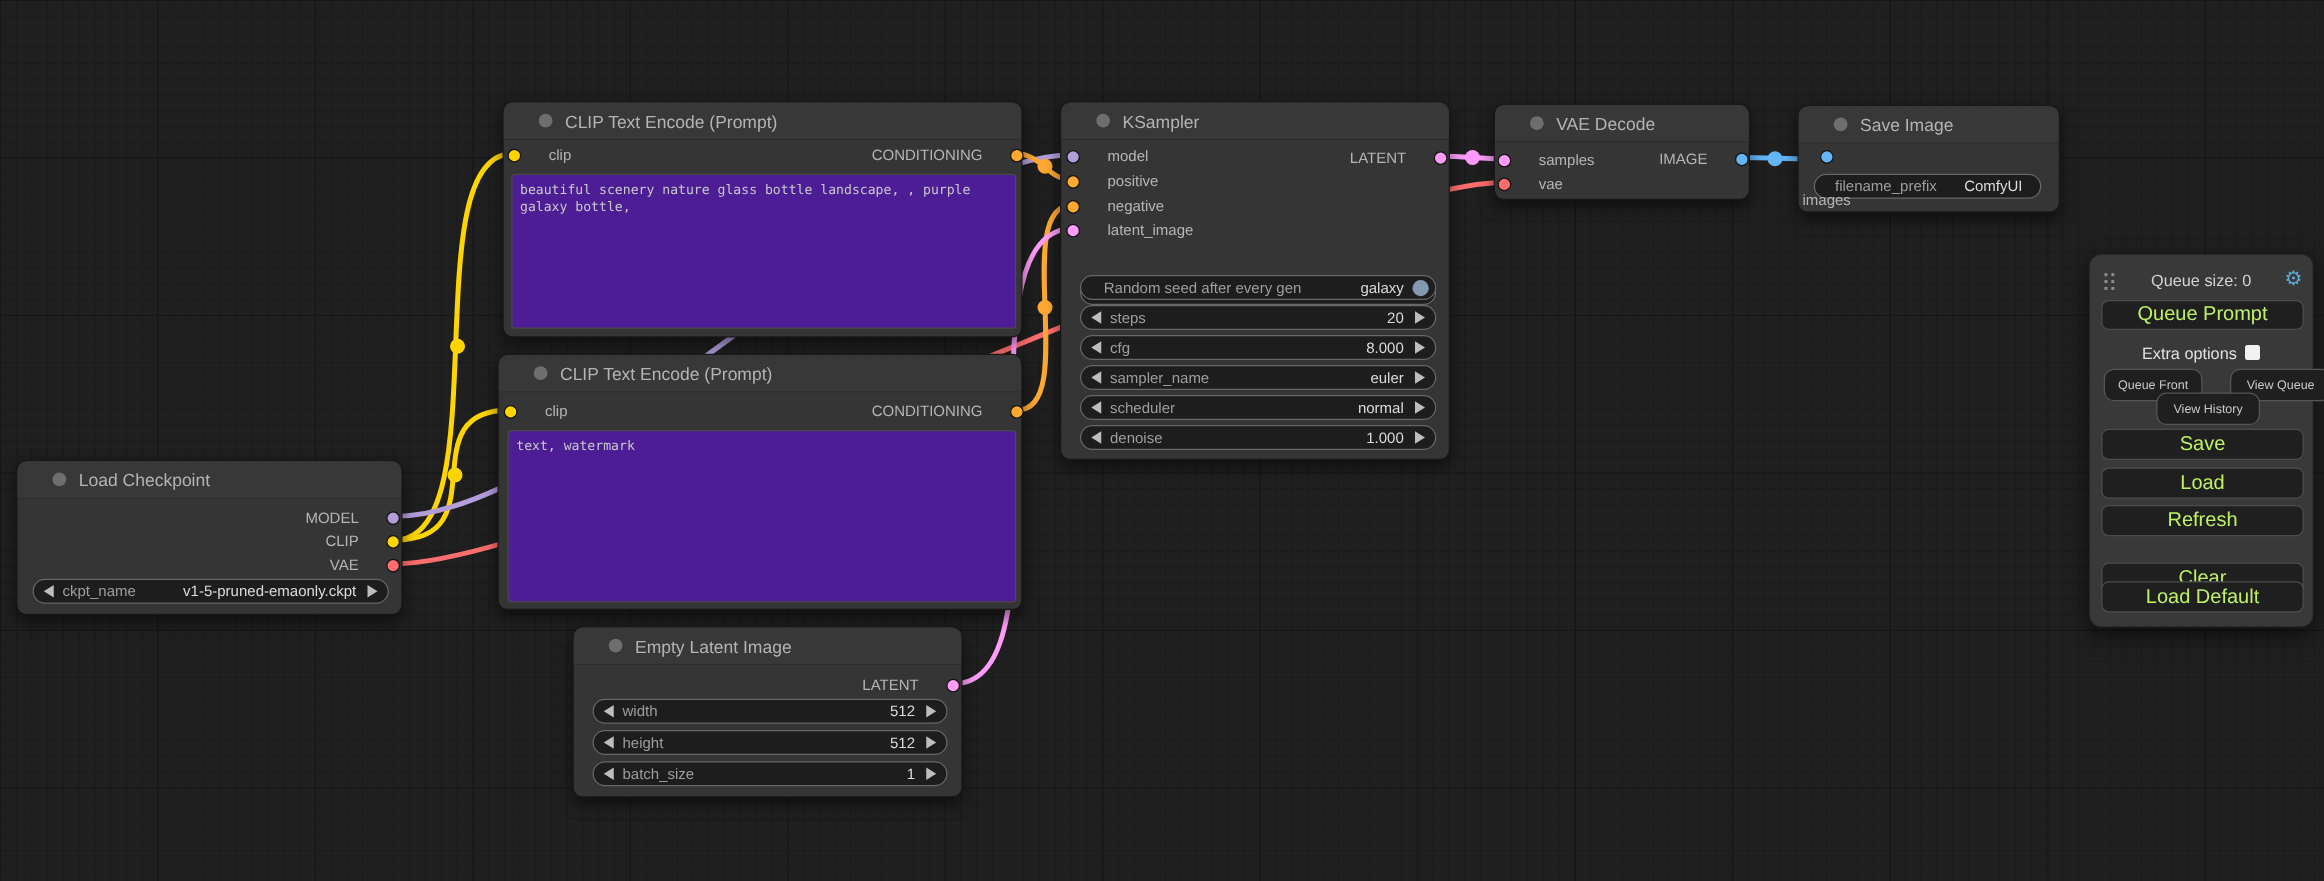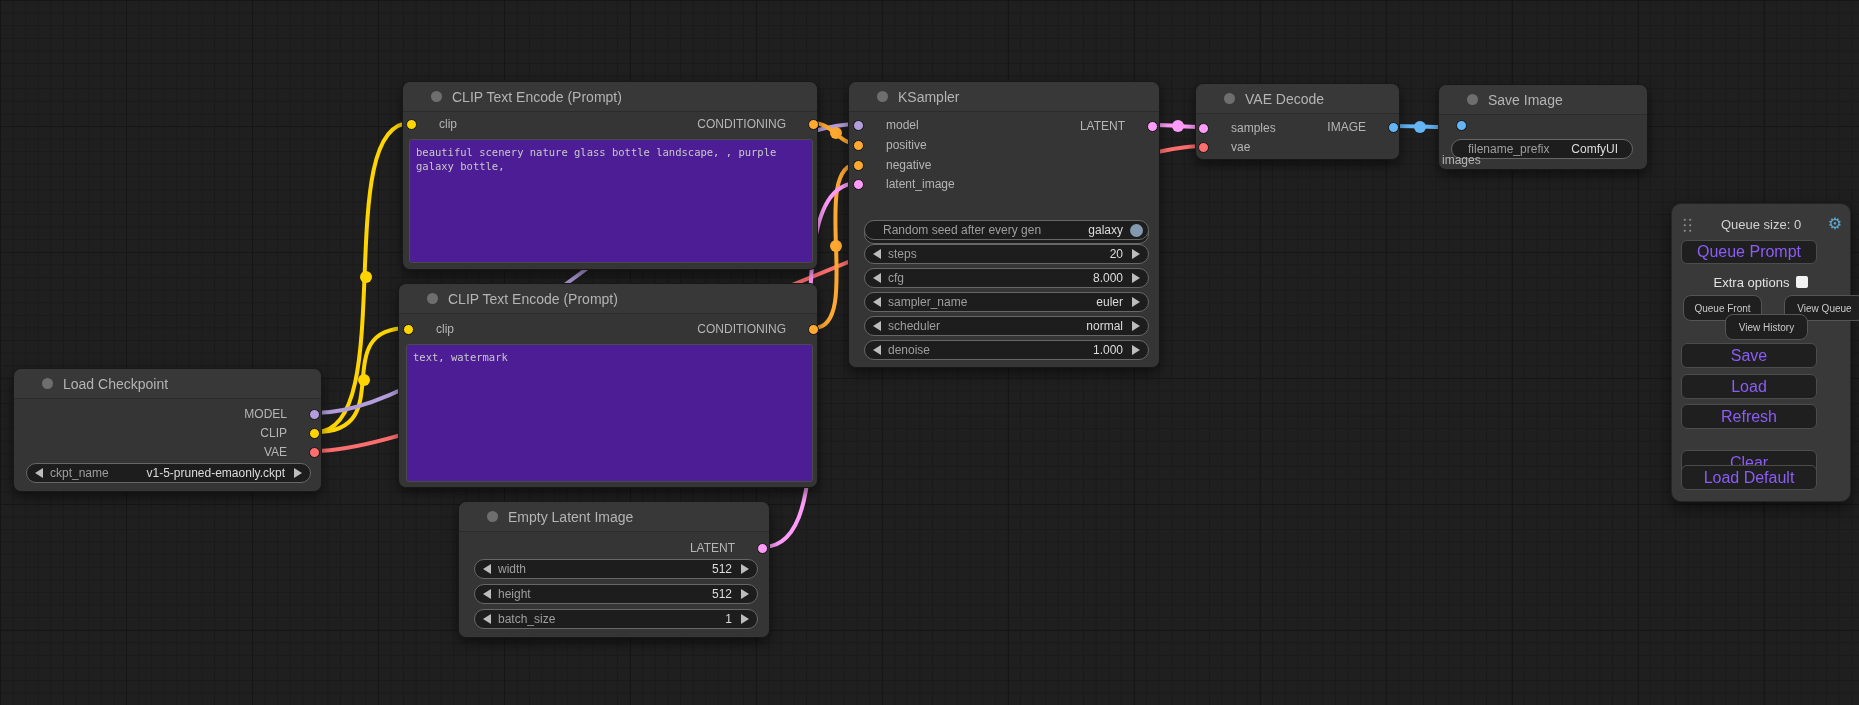--- a/index.html
+++ b/index.html
@@ -58,22 +58,22 @@
     position:absolute;left:1671px;top:203px;width:180px;height:299px;z-index:4;
     background:#393939;border:1px solid #252525;border-radius:10px;
     box-shadow:0 6px 16px rgba(0,0,0,.55);box-sizing:border-box;
   }
   .qheader{position:absolute;left:0;top:10px;right:0;height:20px;display:flex;align-items:center;}
   .drag-dots{position:absolute;left:10px;top:3px;width:11px;height:15px;
     background-image:radial-gradient(#8d8d8d 1.2px, transparent 1.4px);background-size:5.5px 5.5px;}
   .qsize{width:100%;text-align:center;color:#d2d2d2;font-size:13px;}
   .gear{position:absolute;right:8px;top:0px;color:var(--c-gear);font-size:16px;line-height:20px;}
   .qbtn{
-    position:absolute;left:9px;width:136px;height:25px;background:#1f1f1f;
-    border:1px solid #4c4c4c;border-radius:6px;color:#8b5cf6;font-size:16px;
+    position:absolute;left:9px;width:162px;height:25px;background:#1f1f1f;
+    border:1px solid #4c4c4c;border-radius:6px;color:#bef264;font-size:16px;
     display:flex;align-items:center;justify-content:center;box-sizing:border-box;cursor:pointer;
   }
   .qsmall{
     position:absolute;height:26px;background:#1f1f1f;border:1px solid #555;
     border-radius:8px;color:#c9c9c9;font-size:10px;display:flex;align-items:center;
     justify-content:center;box-sizing:border-box;cursor:pointer;white-space:nowrap;
   }
   .extras{position:absolute;left:0;right:0;top:70px;height:16px;display:flex;align-items:center;justify-content:center;gap:7px;}
   .extras .elabel{color:#e2e2e2;font-size:13px;}
   .checkbox{width:12px;height:12px;background:#f2f2f2;border-radius:2px;}

